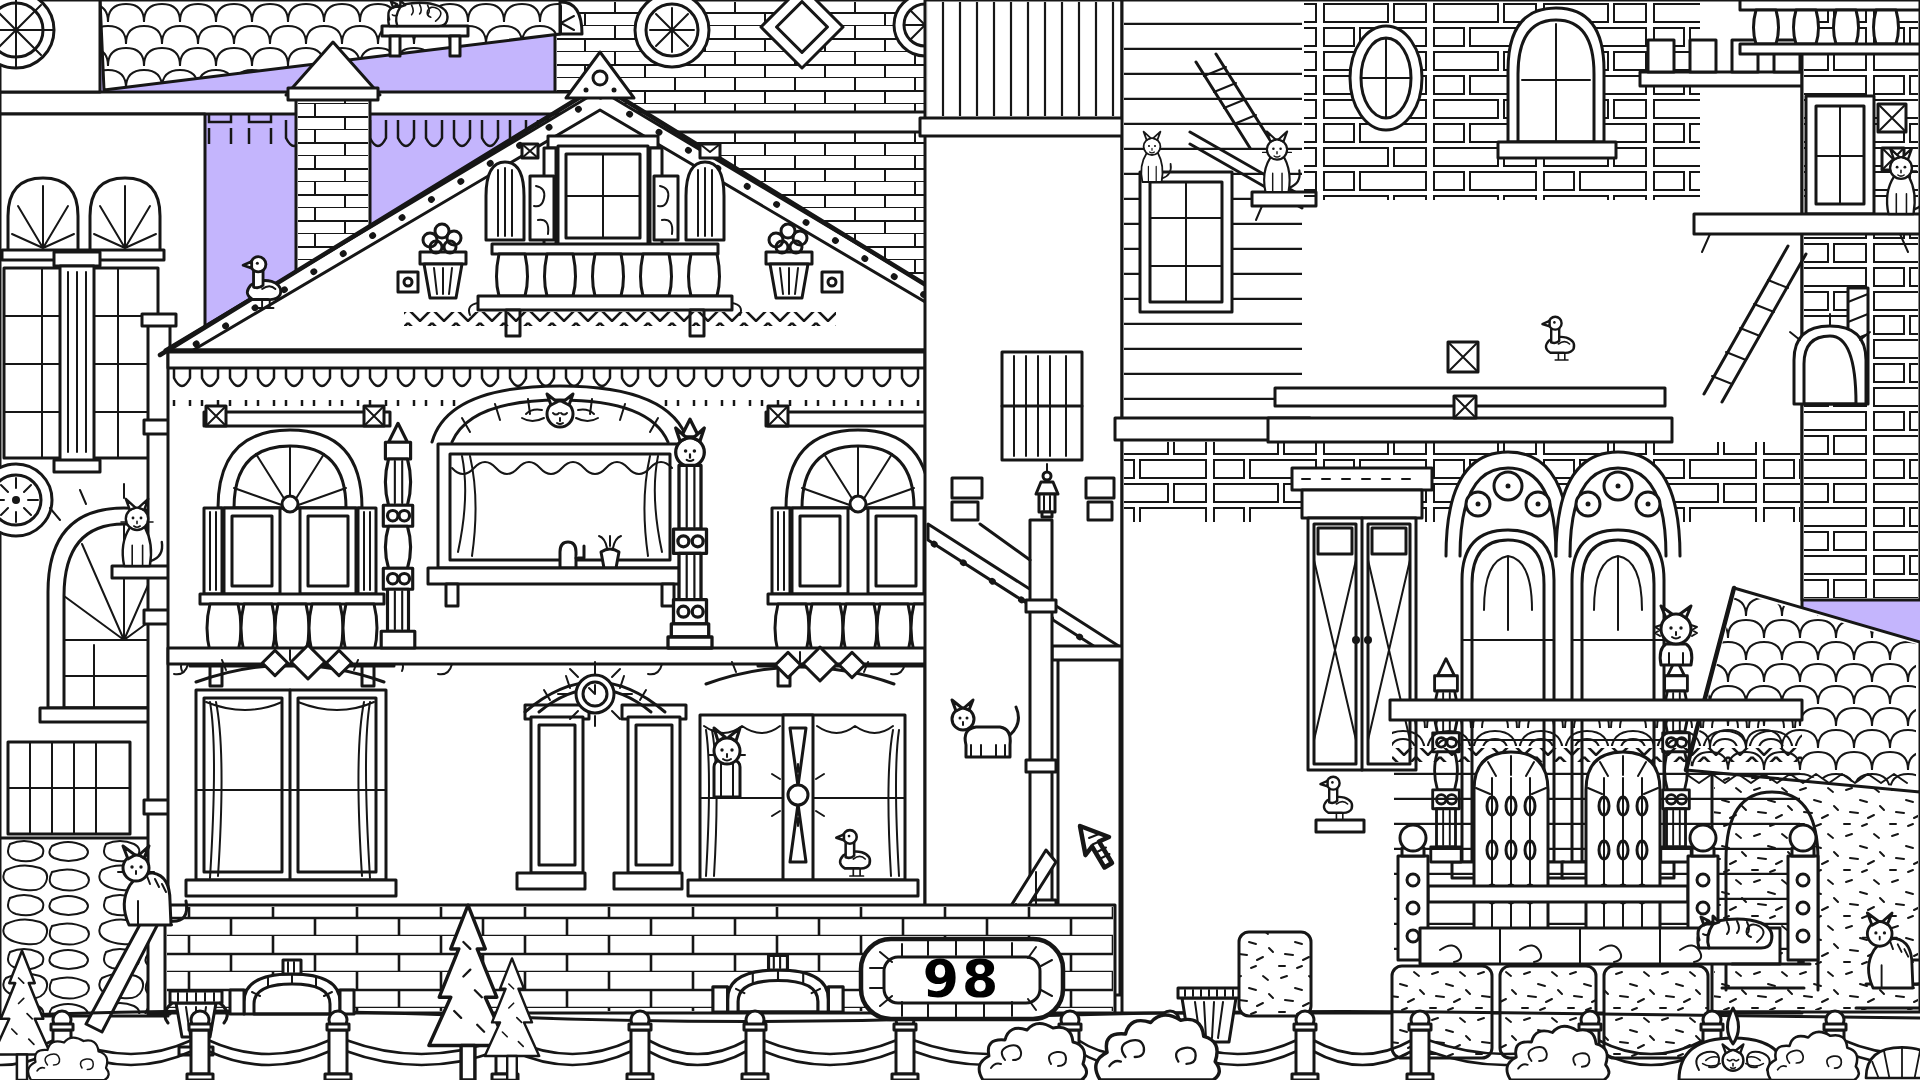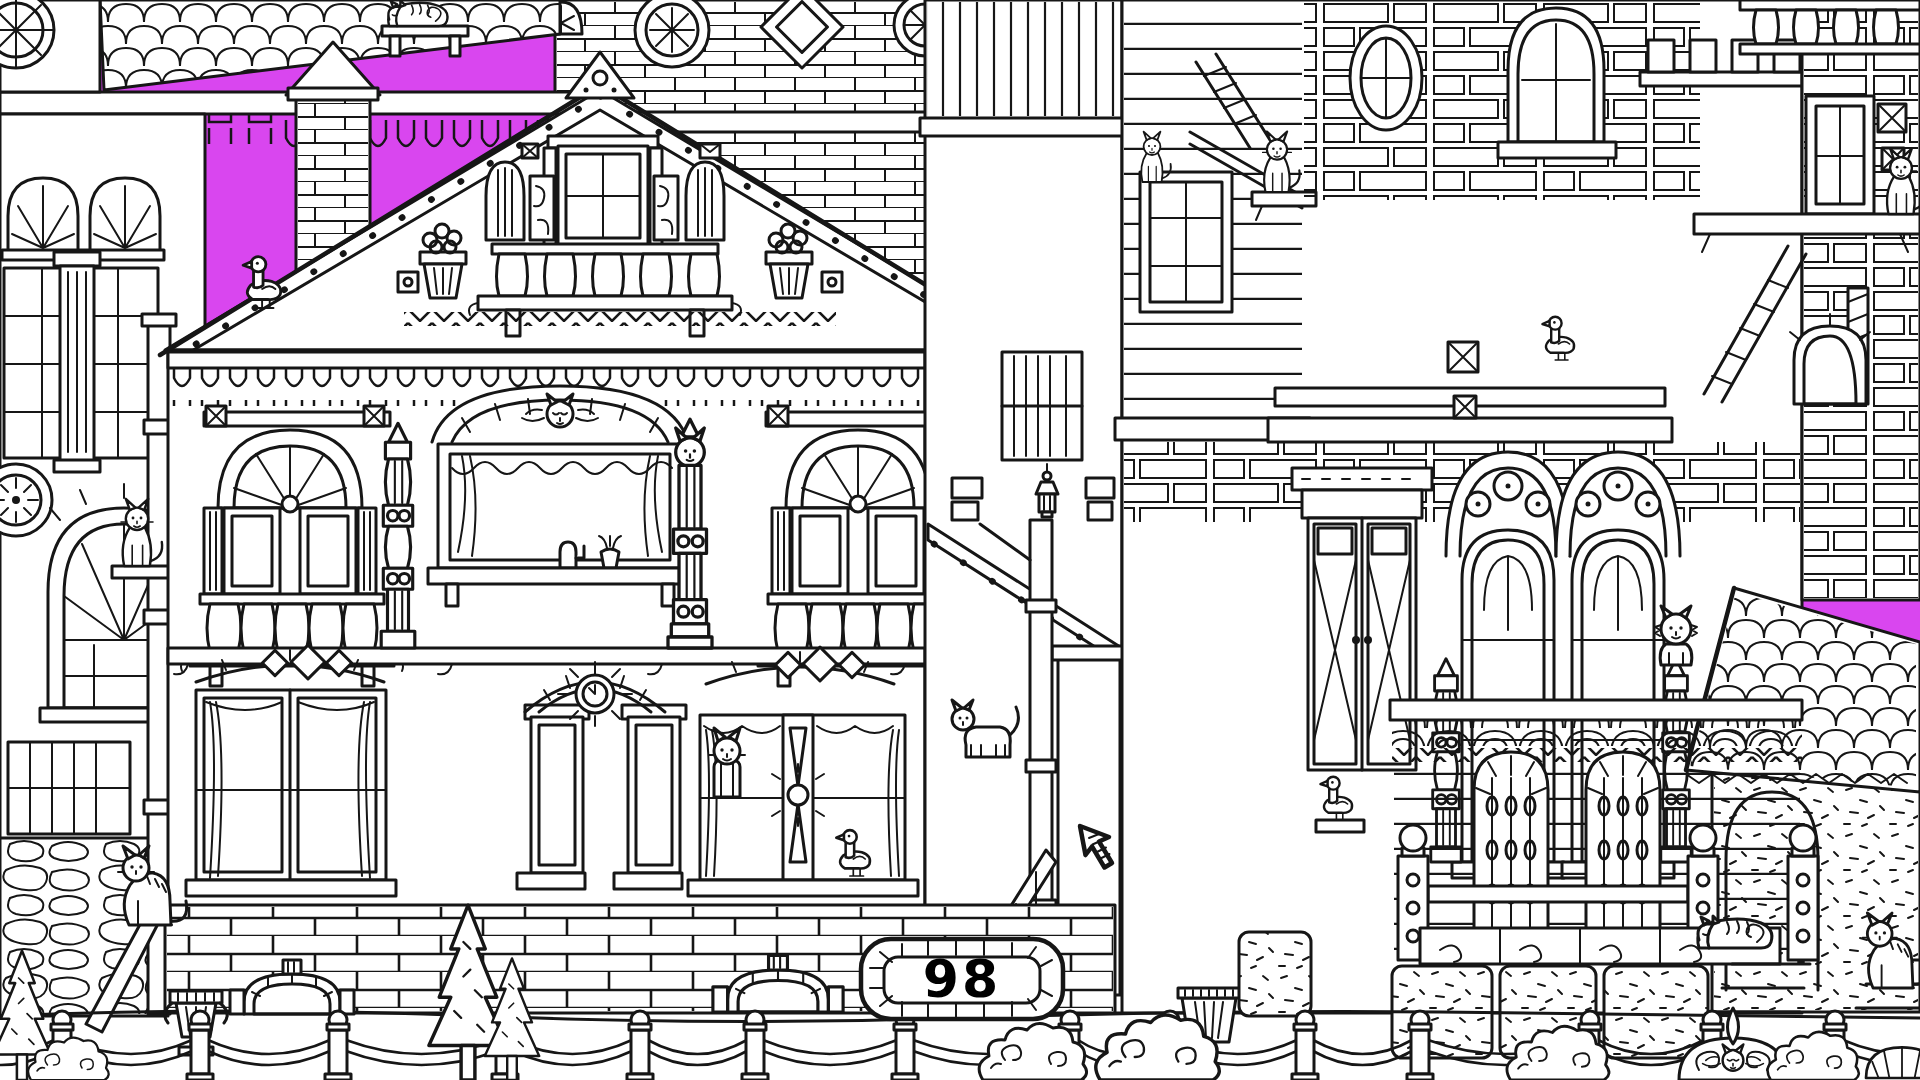--- a/index.html
+++ b/index.html
@@ -1,16 +1,16 @@
 <!DOCTYPE html>
 <html><head>
 <meta charset="utf-8">
 <style>
   html,body{margin:0;padding:0;background:#fff;width:1920px;height:1080px;overflow:hidden}
-  #stage{position:relative;width:1920px;height:756px;background:#d946ef}
+  #stage{position:relative;width:1920px;height:756px;background:#c4b5fd}
   svg{display:block}
   .o{fill:#fff;stroke:#161616;stroke-width:3;stroke-linejoin:round;stroke-linecap:round}
   .l{fill:none;stroke:#161616;stroke-width:3;stroke-linejoin:round;stroke-linecap:round}
   .w4{stroke-width:4.5}
   .t{fill:none;stroke:#161616;stroke-width:2;stroke-linejoin:round;stroke-linecap:round}
   .blk{fill:#161616;stroke:none}
   .dots{fill:none;stroke:#161616;stroke-width:6.5;stroke-linecap:round;stroke-dasharray:0.5 34}
   .counter-text{font-family:"DejaVu Sans","Liberation Sans",sans-serif;font-weight:800;font-size:52px;letter-spacing:3px;fill:#000}
 </style>
 </head>

